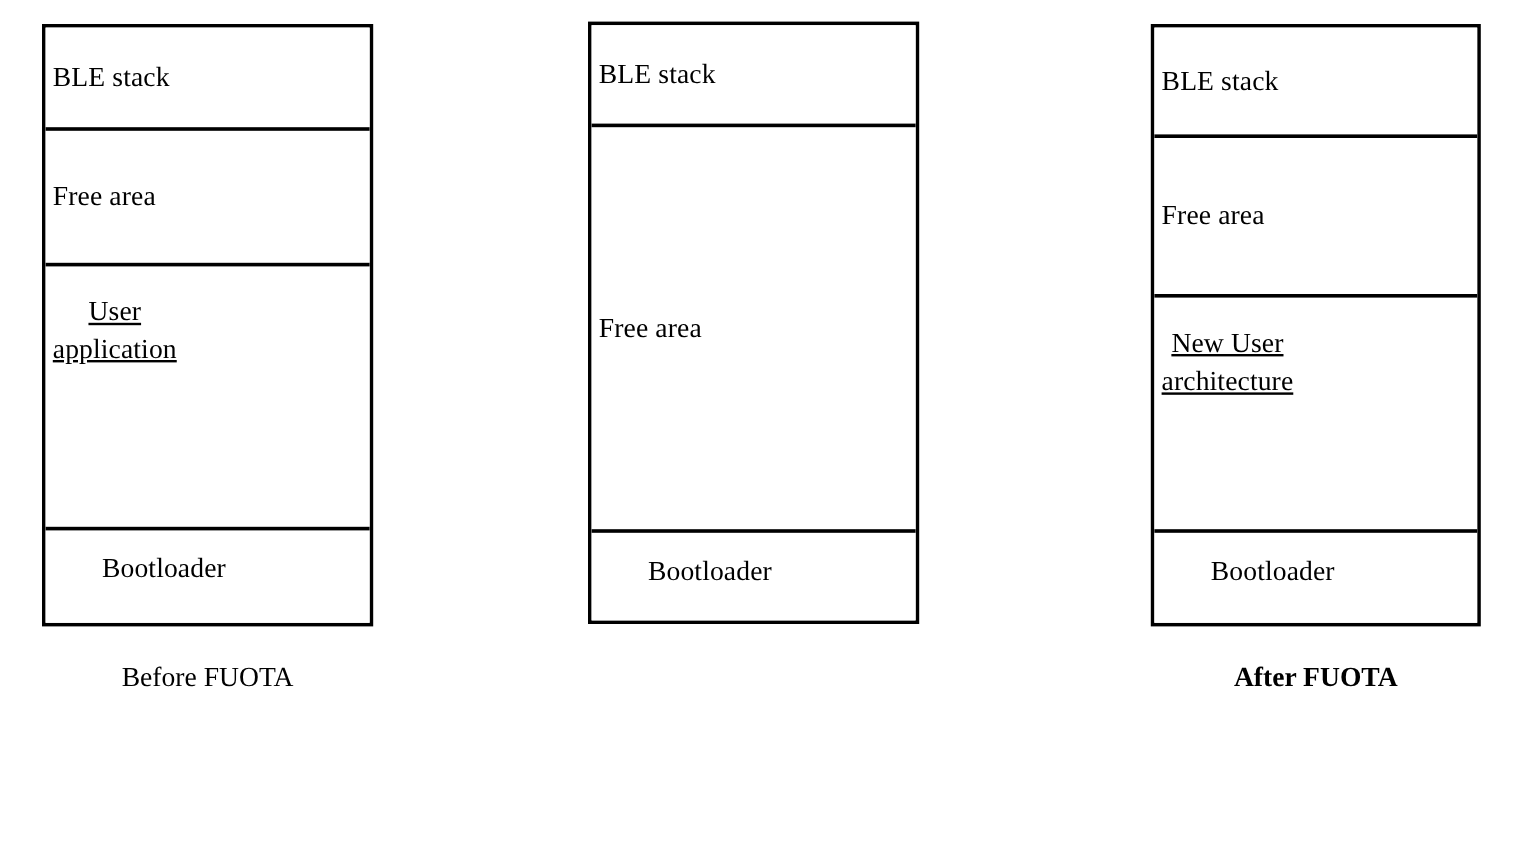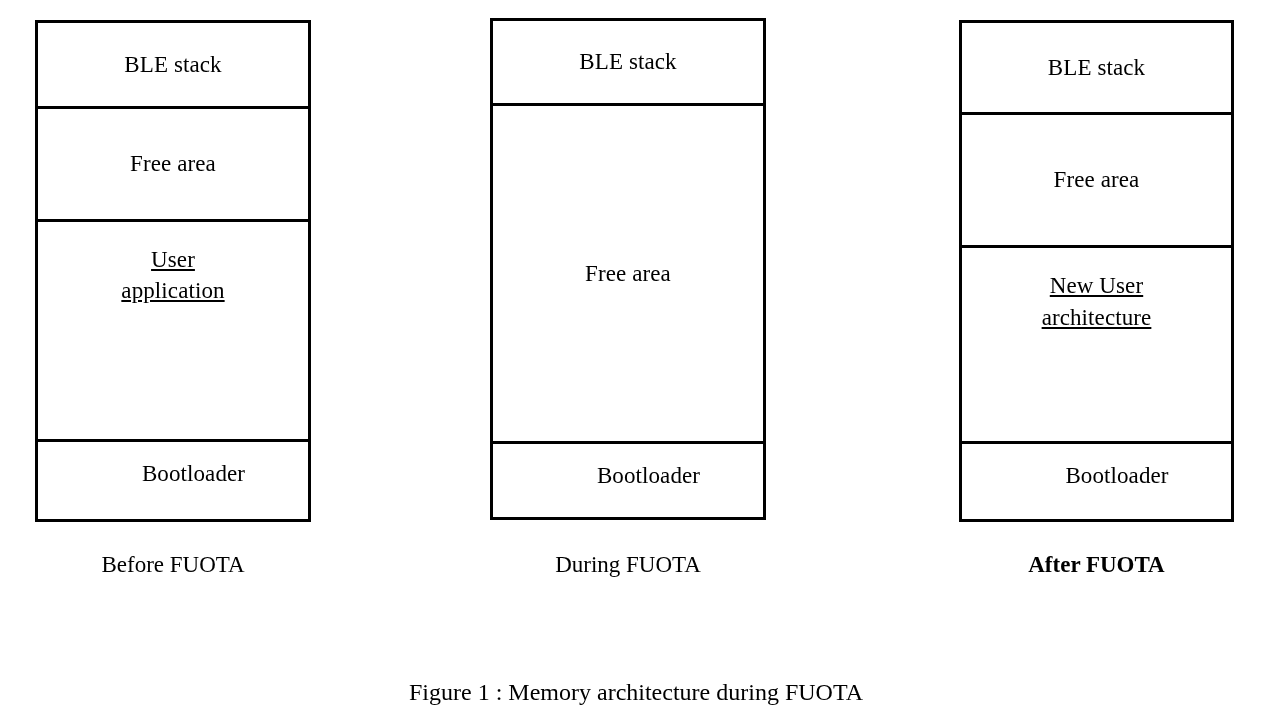--- a/index.html
+++ b/index.html
@@ -31,21 +31,21 @@
     background: #ffffff;
     display: flex;
     flex-direction: column;
   }
 
   .mem-region {
     box-sizing: border-box;
     position: relative;
     display: flex;
     align-items: center;
-    justify-content: center;
+    justify-content: flex-start;
     text-align: center;
     background: #ffffff;
     overflow: hidden;
   }
   
   .mem-region + .mem-region {
     border-top: 3px solid #000000;
   }
 
   .mem-region-label {
@@ -127,21 +127,20 @@
 
     <div class="mem-region" style="height:342px;">
       <span class="mem-region-label">Free area</span>
     </div>
 
     <div class="mem-region align-lower-mid" style="height:77px;">
       <span class="mem-region-label">Bootloader</span>
     </div>
   </div>
 
-  <div class="stage-caption" style="left:490px; top:551px; width:276px;">During FUOTA</div>
 
   <div class="mem-column" style="left:959px; top:20px; width:275px; height:502px;">
 
     <div class="mem-region" style="height:90px;">
       <span class="mem-region-label">BLE stack</span>
     </div>
 
     <div class="mem-region" style="height:135px;">
       <span class="mem-region-label">Free area</span>
     </div>
@@ -151,15 +150,14 @@
 architecture</span>
     </div>
 
     <div class="mem-region align-lower-mid" style="height:79px;">
       <span class="mem-region-label">Bootloader</span>
     </div>
   </div>
 
   <div class="stage-caption" style="left:959px; top:551px; width:275px;font-weight:bold;">After FUOTA</div>
 
-  <div class="figure-caption" style="top:678px;">Figure 1 : Memory architecture during FUOTA</div>
 
 </div>
 
 </body></html>

